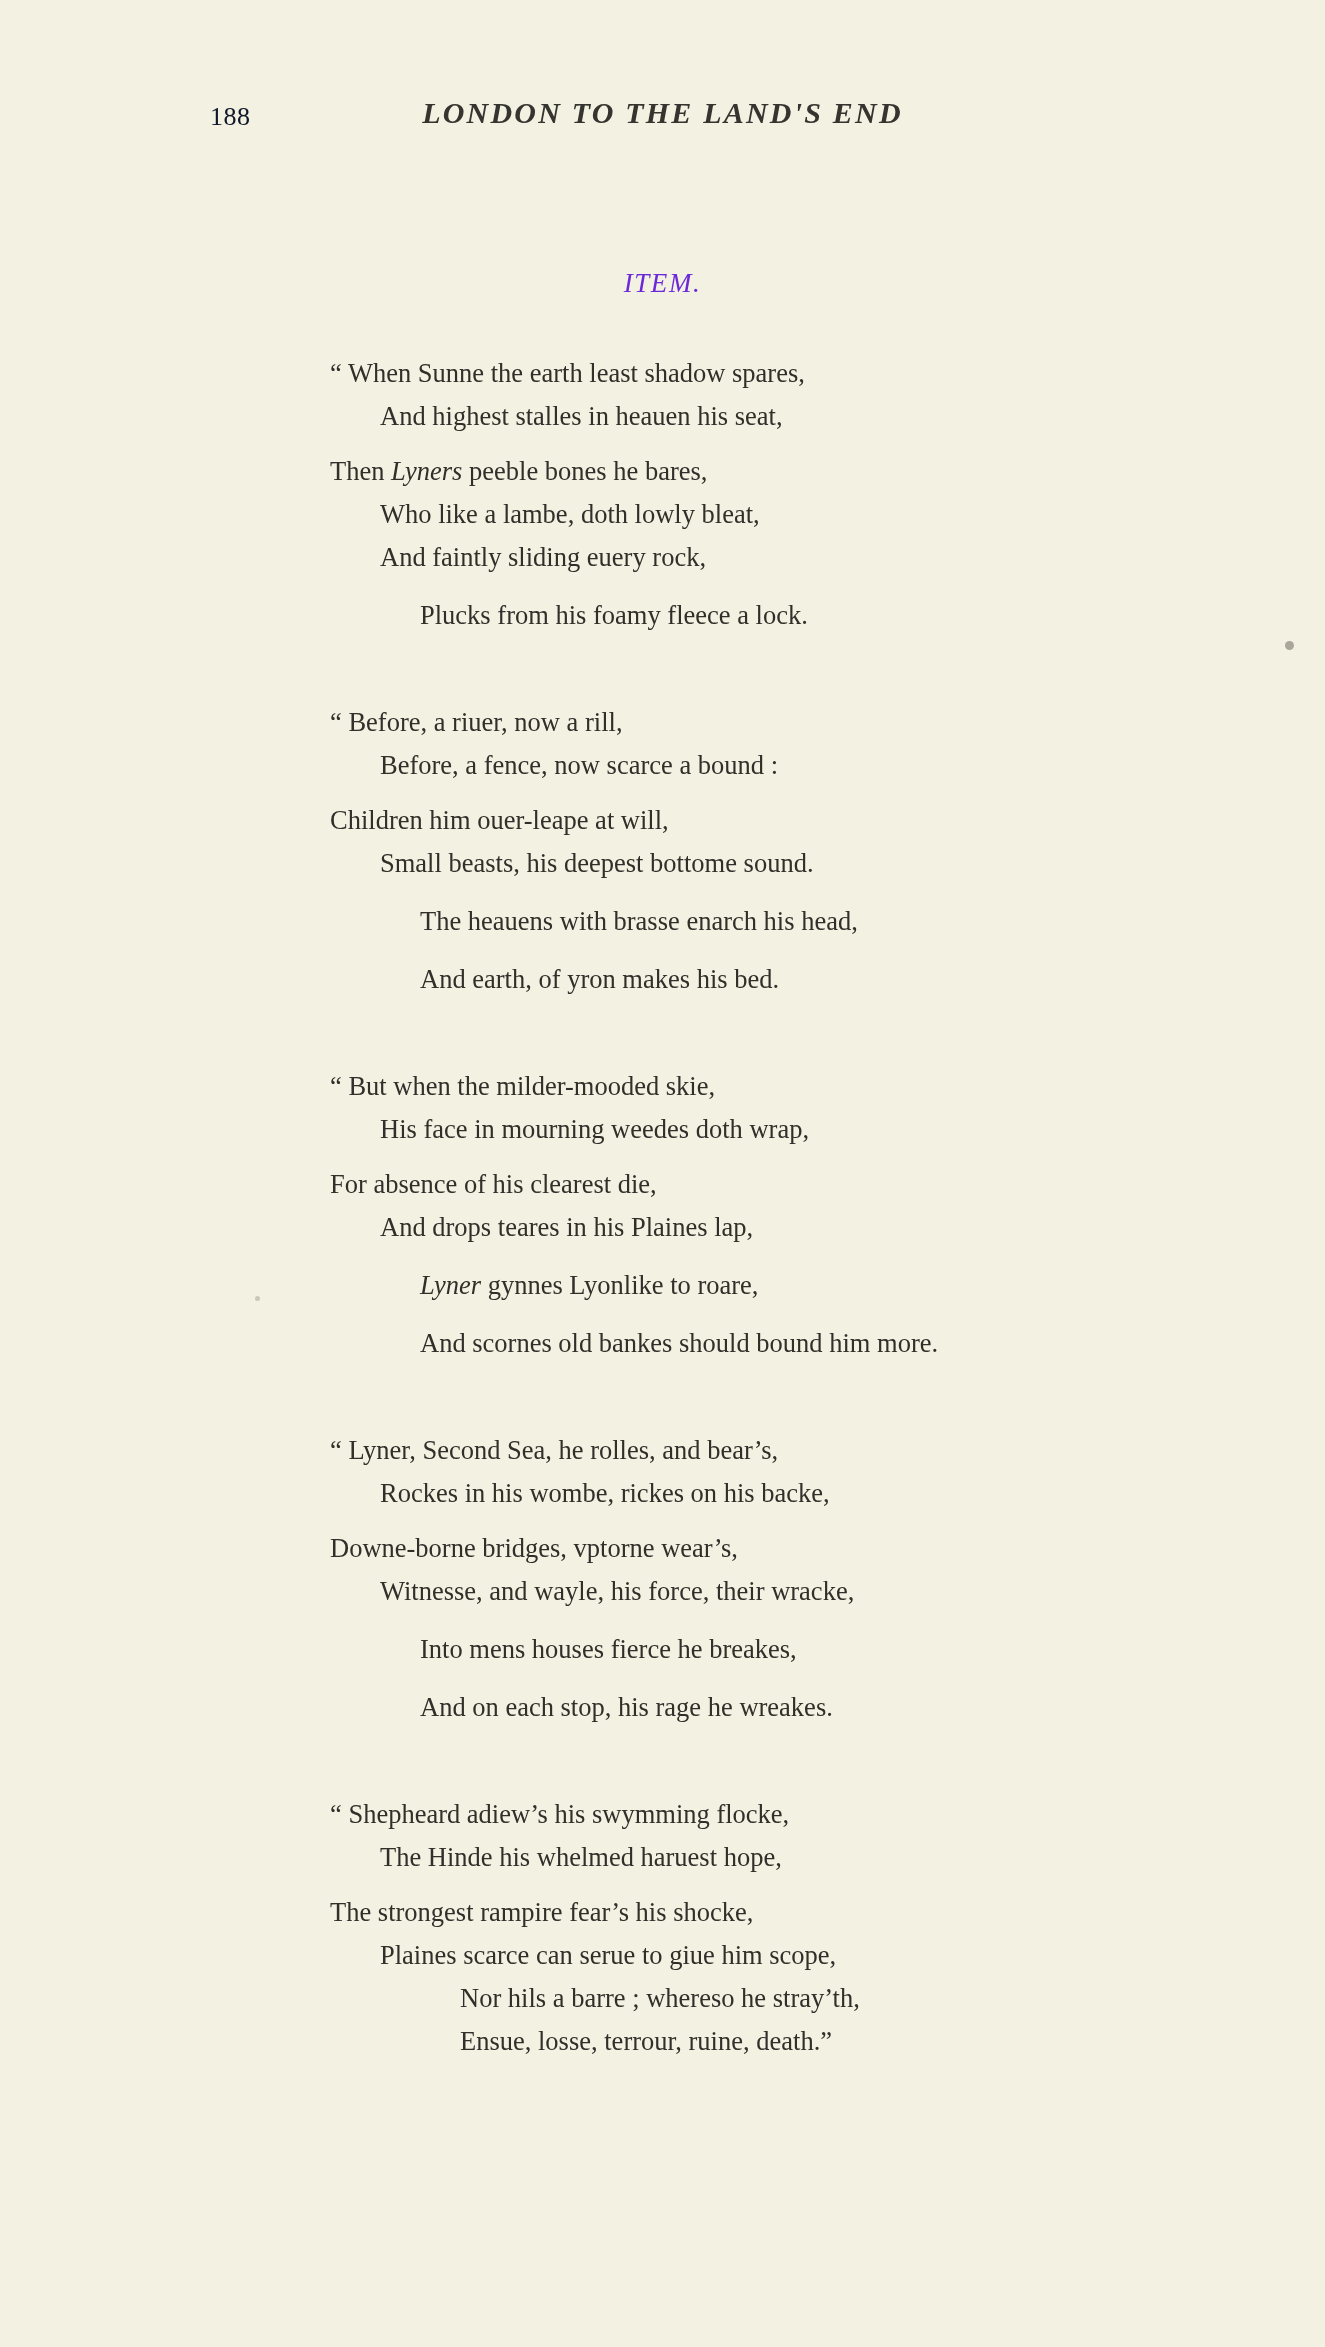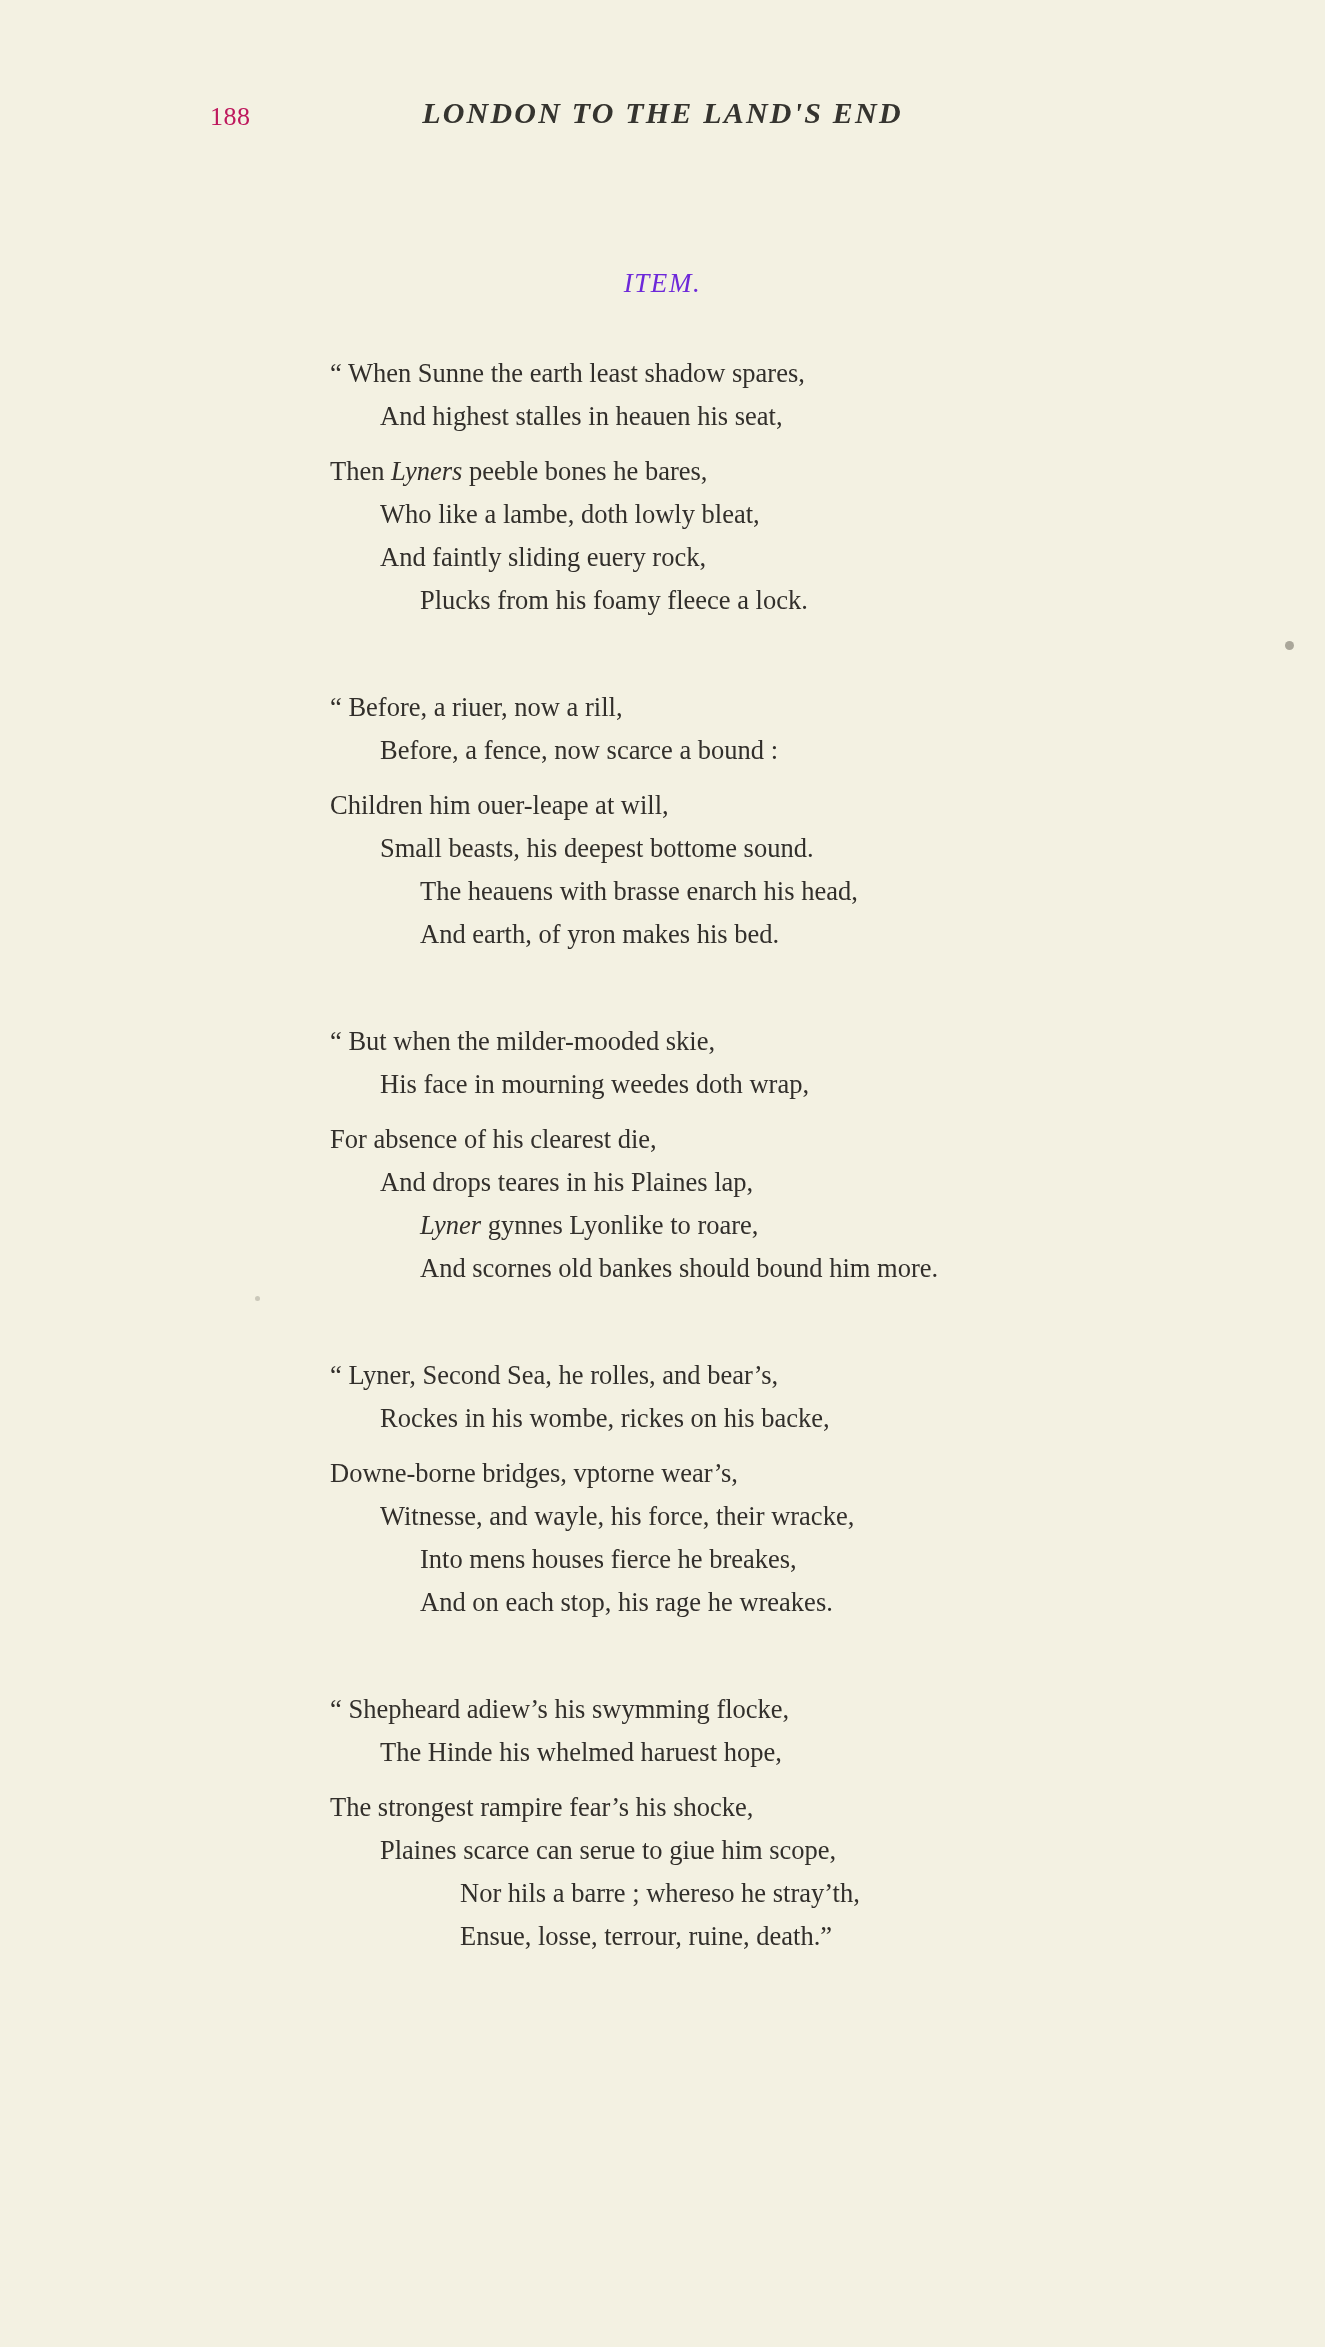--- a/index.html
+++ b/index.html
@@ -28,21 +28,21 @@
     left: 0;
     width: 1325px;
     height: 40px;
   }
   .folio {
     position: absolute;
     left: 210px;
     top: 6px;
     font-size: 26px;
     letter-spacing: 0.5px;
-    color: #be185d;
+    color: #0f172a;
   }
   .head-title {
     position: absolute;
     left: 0;
     top: 0;
     width: 1325px;
     text-align: center;
     font-style: italic;
     font-weight: bold;
     font-size: 30px;
@@ -79,21 +79,21 @@
     white-space: pre;
     color: #322f2b;
   }
   .line i {
     font-style: italic;
   }
 
   
   .i0 { padding-left: 330px; margin-top: 12px; }
   .i1 { padding-left: 380px; }
-  .i2 { padding-left: 420px; }
+  .i2 { padding-left: 420px; margin-top: 15px; }
   .i3 { padding-left: 460px; }
 
   
   .speck {
     position: absolute;
     background: #6d6a5e;
     border-radius: 50%;
     opacity: 0.55;
   }
 </style>

